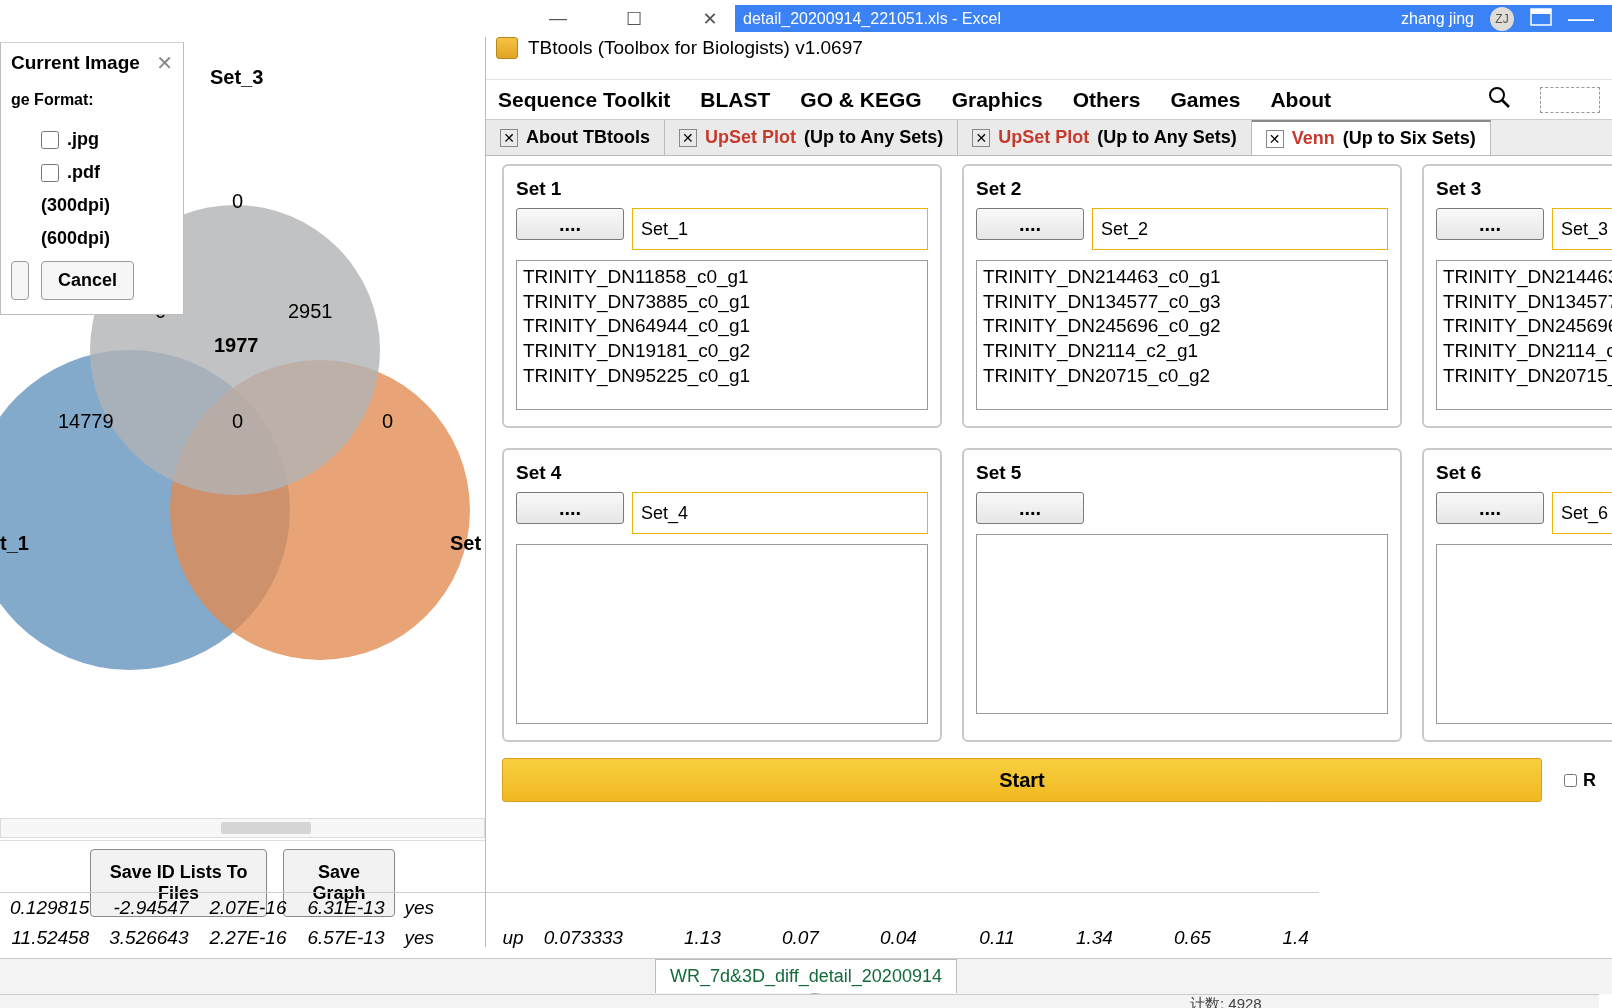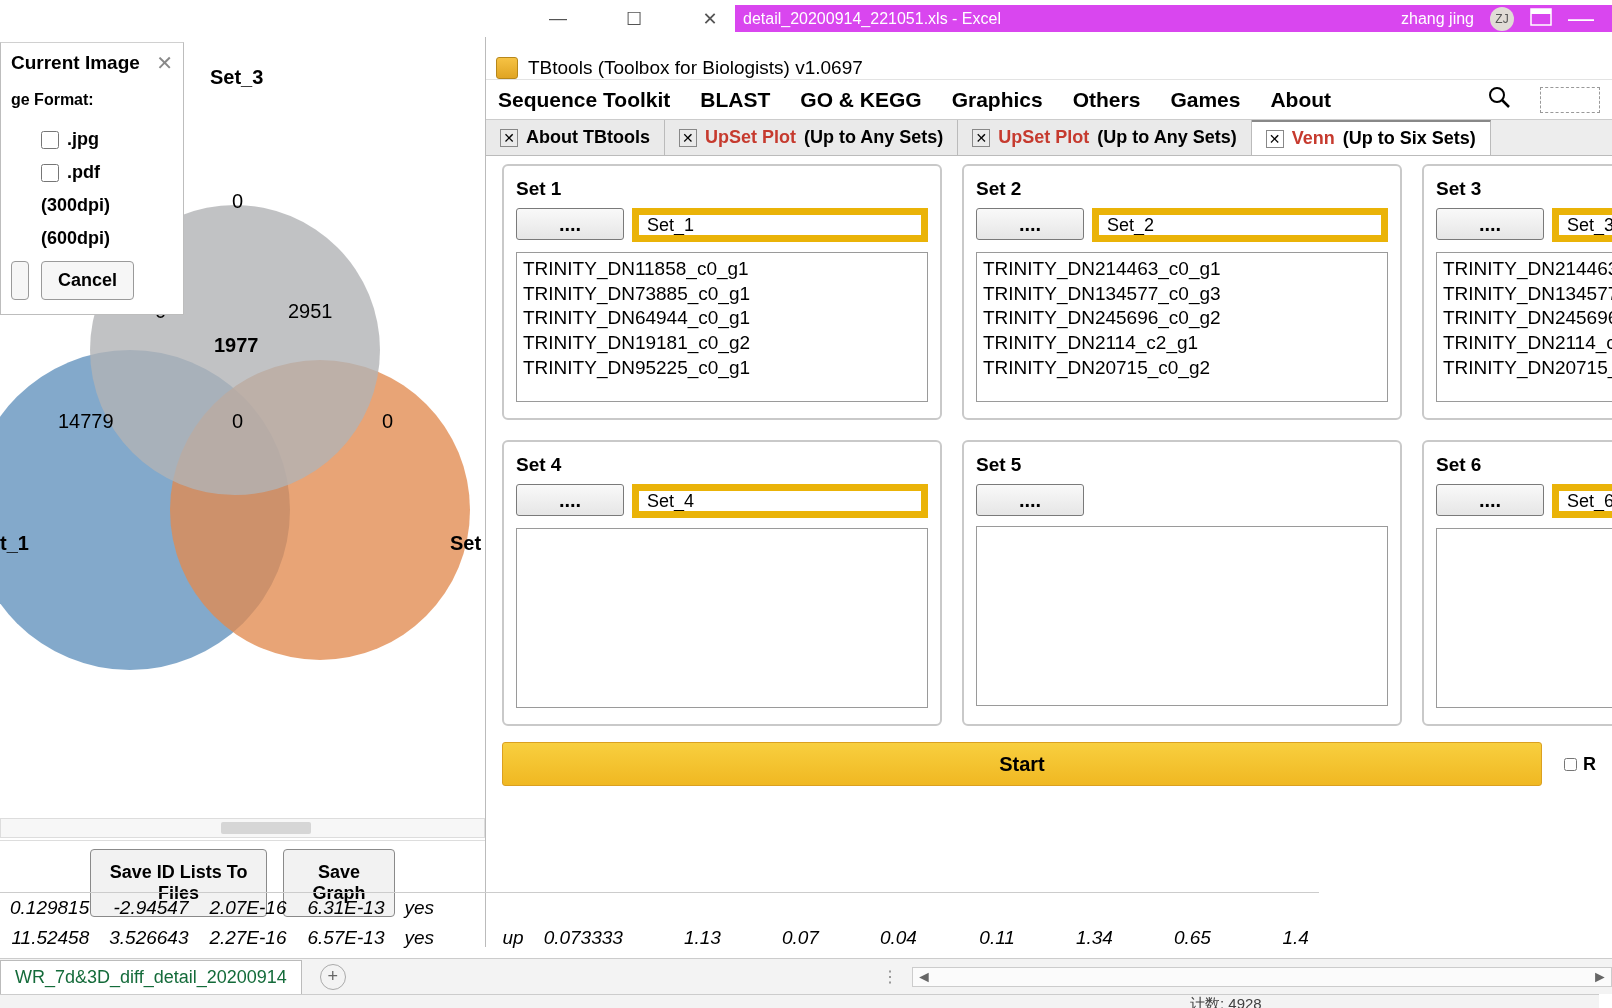--- a/index.html
+++ b/index.html
@@ -1,21 +1,21 @@
 <!DOCTYPE html>
 <html><head>
 <meta charset="utf-8">
 <style>
 * { box-sizing: border-box; margin: 0; padding: 0; font-family: Arial, sans-serif; }
 body { width: 1612px; height: 1008px; overflow: hidden; background: #fff; position: relative; }
 
 
 .excel-title {
   position: absolute; top: 5px; left: 735px; right: 0; height: 27px;
-  background: #d946ef; color: #fff; display: flex; align-items: center;
+  background: #3b82f6; color: #fff; display: flex; align-items: center;
   font-size: 16px; padding-left: 8px; justify-content: space-between;
 }
 .excel-title .right { display: flex; align-items: center; gap: 16px; margin-right: 18px; }
 .excel-title .right .avatar { width:24px;height:24px;border-radius:50%;background:#e0dcd6;color:#555;display:flex;align-items:center;justify-content:center;font-size:12px;}
 .excel-title svg { fill:#fff; }
 
 
 .win-controls { position:absolute; top:8px; left:540px; display:flex; gap:40px; font-size:18px; color:#555;}
 .win-controls span { width:36px; text-align:center; }
 
@@ -50,21 +50,21 @@
 
 .venn-btns{position:absolute;top:840px;left:0;width:485px;display:flex;gap:16px;padding:8px 90px;border-top:1px solid #ddd;}
 .venn-btns .btn{border:1px solid #8a8a8a;border-radius:4px;background:#f2f2f2;padding:12px 16px;font-size:18px;font-weight:700;}
 .hscroll-ghost{position:absolute;top:818px;left:0;width:485px;height:20px;border:1px solid #ddd;background:#f7f7f7;}
 .hscroll-ghost .thumb{position:absolute;left:220px;top:3px;width:90px;height:12px;background:#d6d6d6;border-radius:2px;}
 
 
 .tbtools {
   position:absolute; top:37px; left:485px; right:0; height:910px; background:#fff; border-left:1px solid #bbb;
 }
-.tbtools .titlebar{height:43px;display:flex;align-items:flex-end;gap:10px;padding:0 10px;font-size:19px;border-bottom:1px solid #e3e3e3;}
+.tbtools .titlebar{height:43px;display:flex;align-items:flex-start;gap:10px;padding:0 10px;font-size:19px;border-bottom:1px solid #e3e3e3;}
 .tbtools .titlebar .logo{width:22px;height:22px;background:linear-gradient(#f6c244,#e0a423);border:1px solid #b7871a;border-radius:3px;}
 .tbtools .menubar{height:40px;display:flex;align-items:center;gap:30px;padding:0 12px;font-size:21px;font-weight:700;border-bottom:1px solid #ccc;}
 .tbtools .menubar .spacer{flex:1;}
 .tbtools .menubar .search-icon{font-size:22px;}
 .tbtools .menubar .dashbox{width:60px;height:26px;border:1px dashed #999;}
 
 .tbtools .tabs{height:36px;display:flex;align-items:stretch;border-bottom:1px solid #bbb;background:#ededed}
 .tab{display:flex;align-items:center;gap:8px;padding:0 14px;border-right:1px solid #bbb;font-size:18px;background:#eaeaea;position:relative;}
 .tab.active{background:#fff;border-top:2px solid #888;}
 .tab .close{width:18px;height:18px;border:1px solid #888;display:flex;align-items:center;justify-content:center;font-size:14px;}
@@ -72,37 +72,37 @@
 .tab .normal{font-weight:700;}
 
 .tbtools .page{padding:8px 0;}
 .big-title{font-size:50px;font-weight:700;text-align:center;letter-spacing:0.5px;margin:6px 0 16px;}
 
 .setgrid{display:grid;grid-template-columns:440px 440px 1fr;gap:20px;padding:0 16px;}
 .set-panel{border:2px solid #c9c9c9;border-radius:6px;padding:12px 12px;}
 .set-panel .name{font-size:19px;font-weight:700;margin-bottom:8px;}
 .set-panel .row1{display:flex;gap:8px;margin-bottom:10px;}
 .dots-btn{width:108px;height:32px;border:1px solid #7a7a7a;border-radius:3px;background:linear-gradient(#f9f9f9,#e6e6e6);font-size:20px;font-weight:700;}
-.set-input{flex:1;height:34px;border:7px solid #eab308;padding:0 8px;font-size:18px;}
+.set-input{flex:1;height:42px;border:1px solid #eab308;padding:0 8px;font-size:18px;}
 .set-list{width:100%;height:150px;border:1px solid #9a9a9a;resize:none;font-size:19px;padding:4px 6px;font-family:Arial;line-height:1.3;overflow-y:scroll;white-space:pre;}
 .set-list.big{height:180px;}
 
 .start-row{padding:16px 16px 0;display:flex;gap:22px;align-items:center;}
 .start-btn{flex:1;height:44px;background:linear-gradient(#f8cf3f,#f0b822);border:1px solid #dba020;border-radius:3px;font-size:20px;font-weight:700;}
 .r-check{display:flex;align-items:center;gap:6px;font-size:18px;font-weight:700;}
 
 
 .excel-rows{position:absolute;top:892px;left:0;right:0;font-size:19px;font-style:italic;}
 .excel-rows table{border-collapse:collapse;}
 .excel-rows td{padding:4px 10px;text-align:right;min-width:98px;}
 .excel-rows td.left{text-align:left;}
 .excel-rows .top{border-top:1px solid #ccc}
 
 
-.sheet-tabs{position:absolute;top:958px;left:0;right:0;height:36px;display:flex;align-items:center;background:#f3f3f3;border-top:1px solid #ccc;}
+.sheet-tabs{position:absolute;top:958px;left:0;right:0;height:36px;display:flex;align-items:center;background:#f3f3f3;border-top:1px solid #ccc;flex-direction:column;}
 .sheet-tabs .tabname{background:#fff;border:1px solid #bbb;border-bottom:none;padding:6px 14px;font-size:18px;color:#146b3a;}
 .sheet-tabs .plus{margin-left:18px;width:26px;height:26px;border-radius:50%;border:1px solid #aaa;display:flex;align-items:center;justify-content:center;font-size:18px;color:#666;}
 .sheet-tabs .flex{flex:1;}
 .sheet-tabs .hscroll{width:700px;height:20px;border:1px solid #ccc;background:#fbfbfb;display:flex;align-items:center;}
 .sheet-tabs .hscroll .arrow{width:22px;text-align:center;color:#666;}
 .sheet-tabs .hscroll .track{flex:1;position:relative;height:100%;}
 
 
 .statusbar{position:absolute;top:994px;left:0;right:13px;height:28px;background:#f3f3f3;border-top:1px solid #ccc;font-size:15px;padding-left:1190px;color:#404040;}
 

